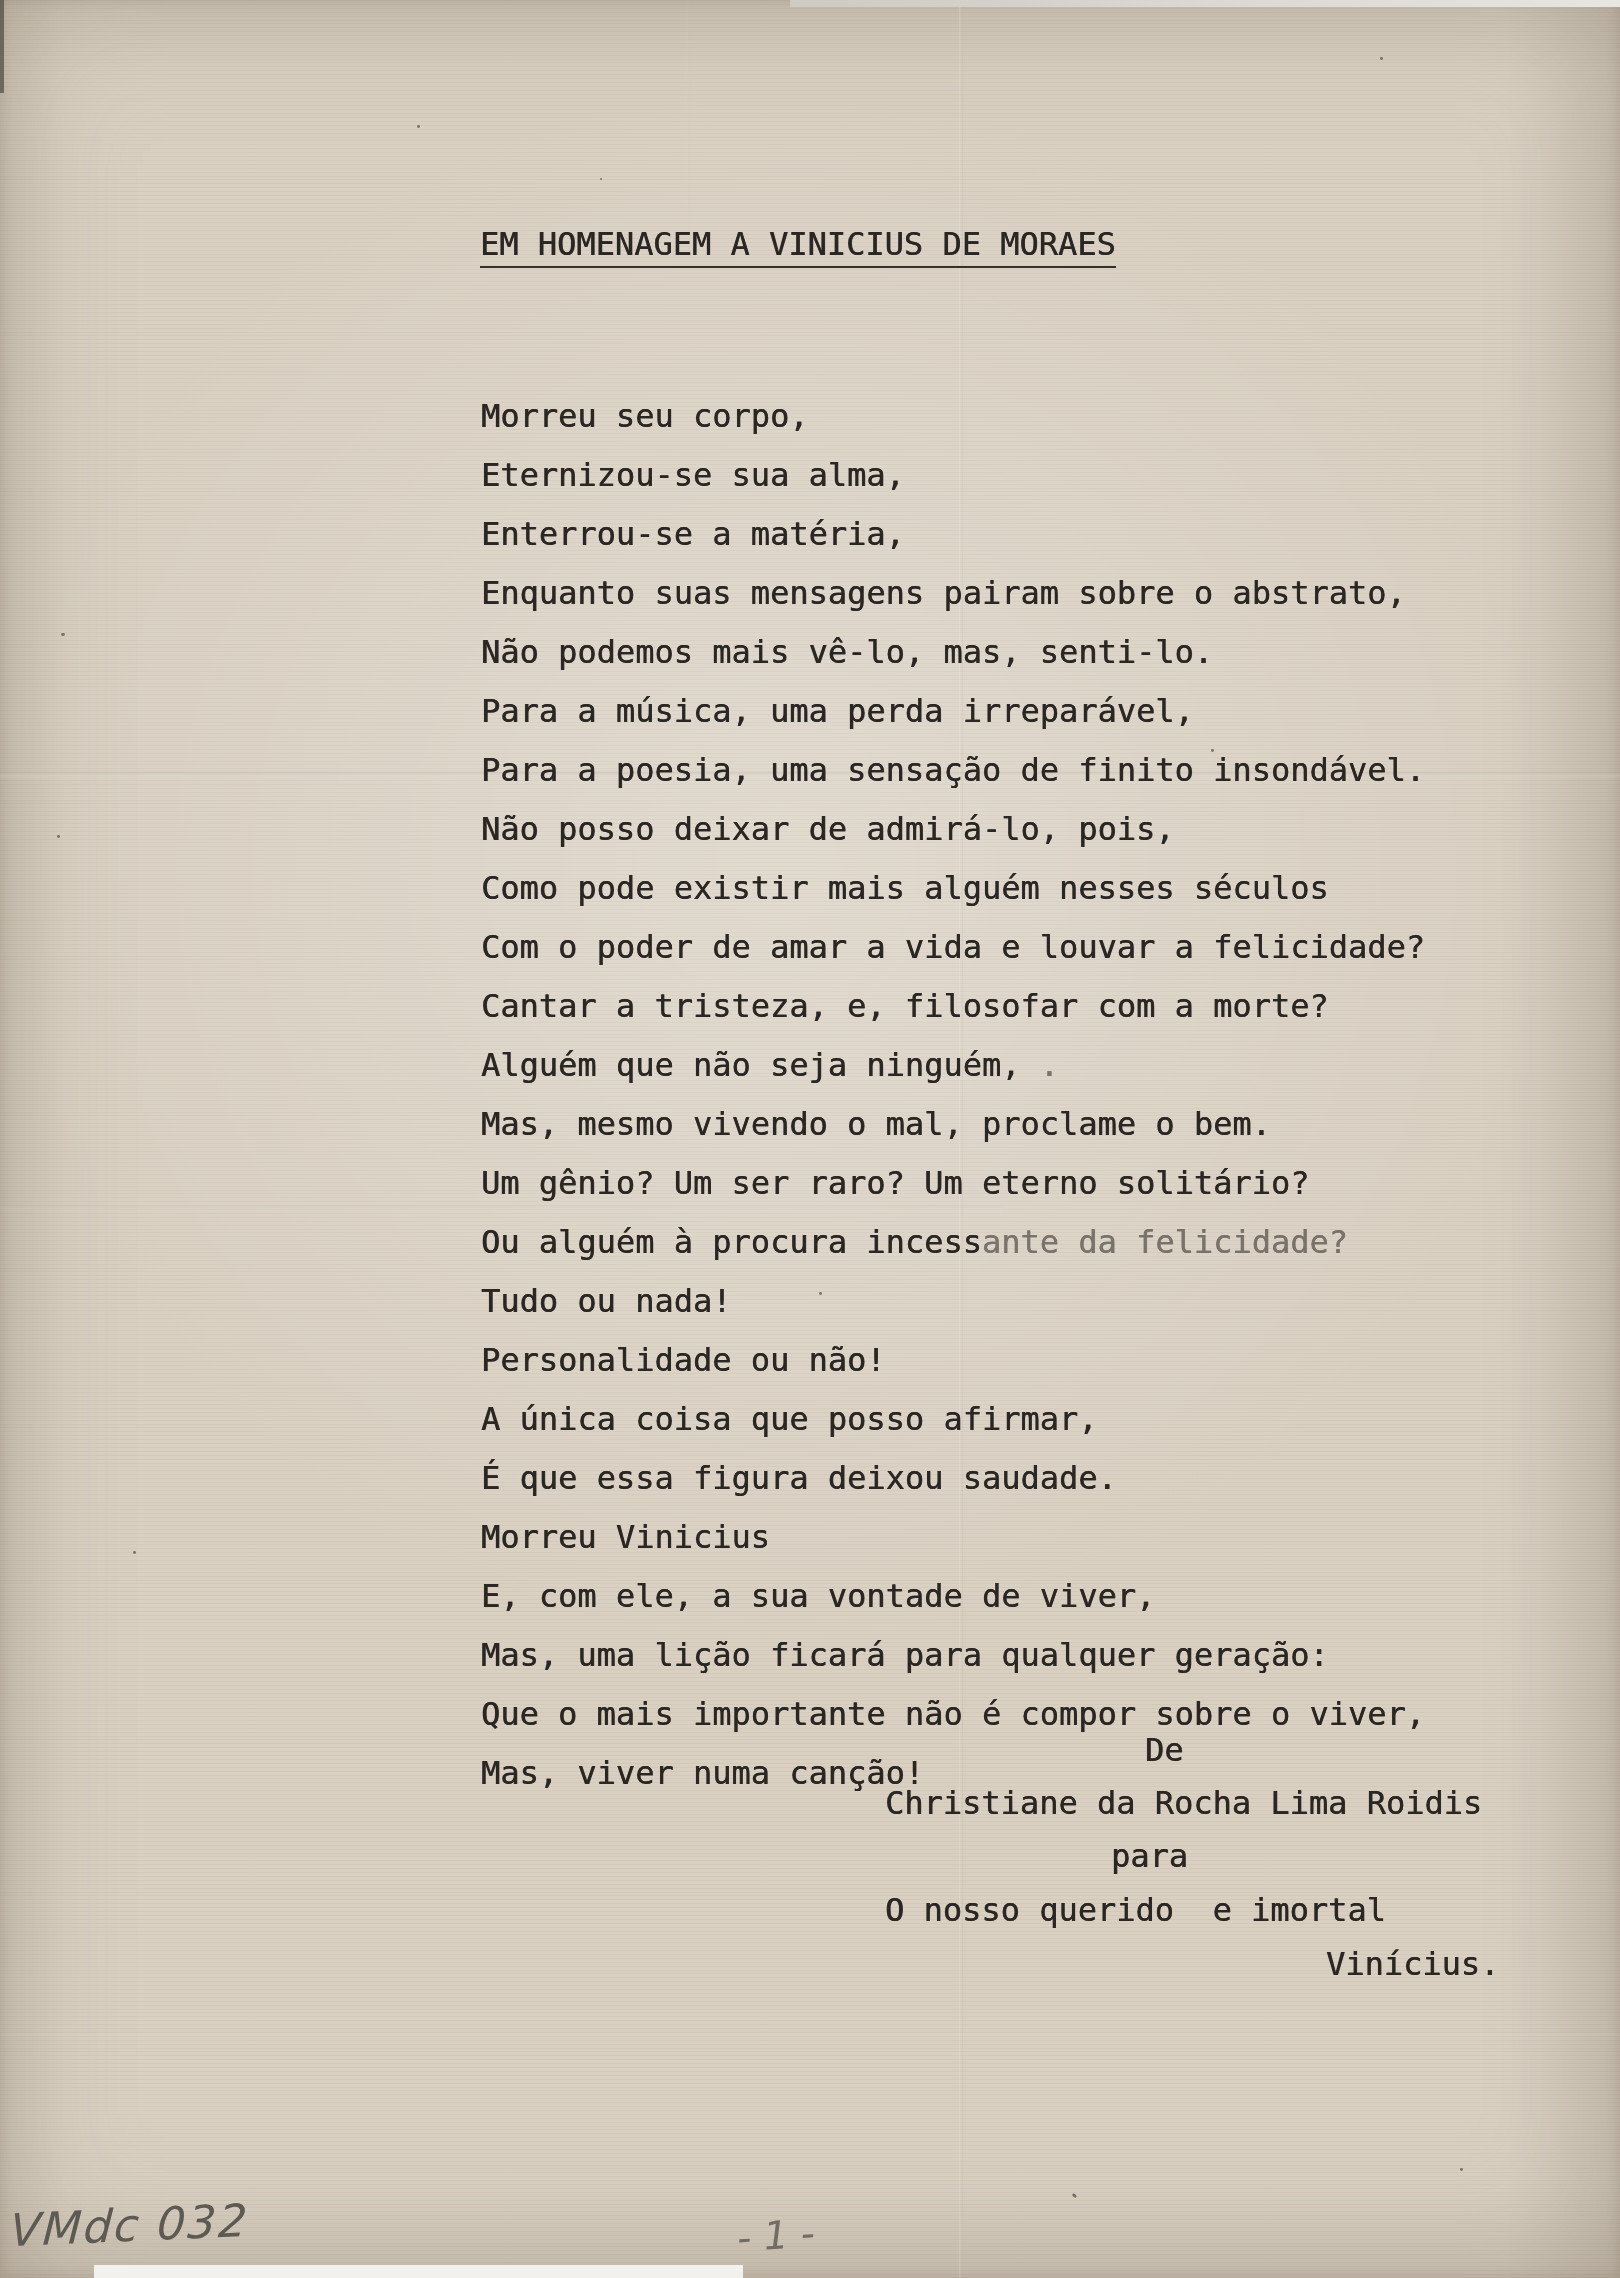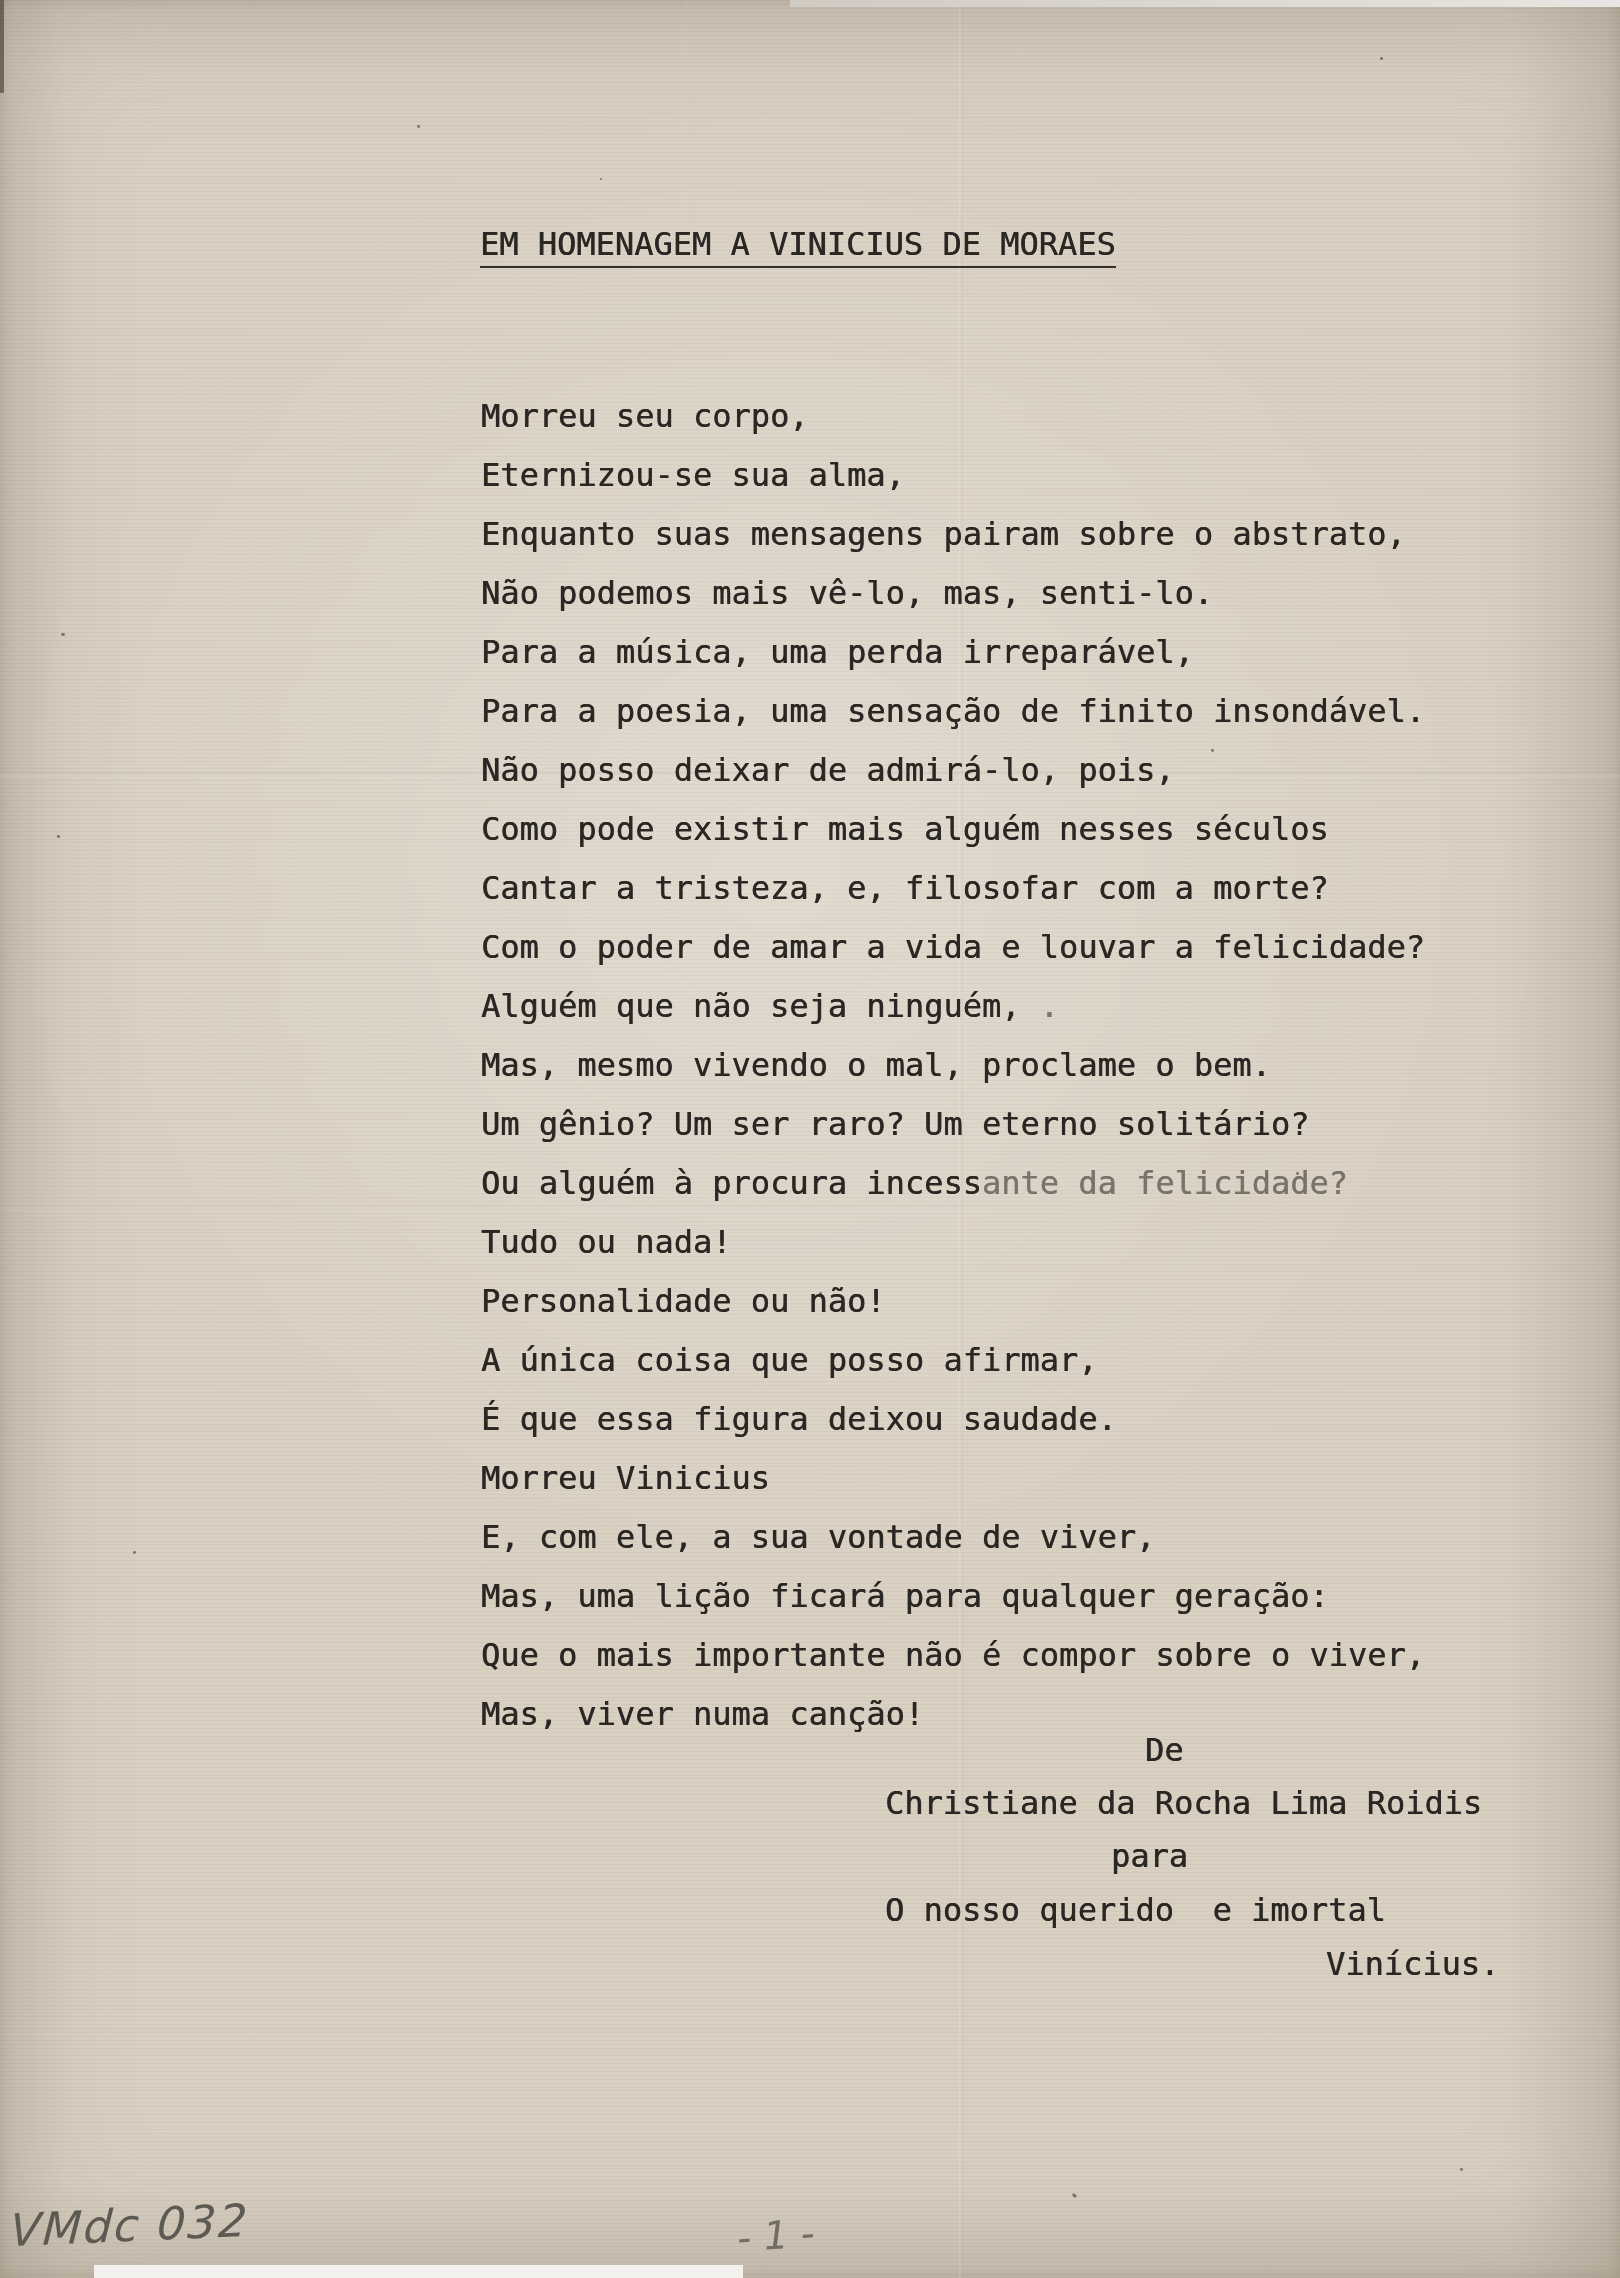--- a/index.html
+++ b/index.html
@@ -144,28 +144,29 @@
   <div class="speck" style="left:133px; top:1551px; width:2.9px; height:2.9px;"></div>
   <div class="speck" style="left:1460px; top:2168px; width:2.9px; height:2.9px;"></div>
   <div class="speck" style="left:1072px; top:2194px; width:4.9px; height:2.9px; transform:rotate(40deg);"></div>
   <div class="speck" style="left:819px; top:1292px; width:2.9px; height:2.9px;"></div>
 
   <div class="typewriter title">EM HOMENAGEM A VINICIUS DE MORAES</div>
 
   <div class="poem">
       <div class="poem-line typewriter"><span>Morreu seu corpo,</span></div>
       <div class="poem-line typewriter"><span>Eternizou-se sua alma,</span></div>
+      <div class="poem-line typewriter"><span>Enterrou-se a matéria,</span></div>
       <div class="poem-line typewriter"><span>Enquanto suas mensagens pairam sobre o abstrato,</span></div>
       <div class="poem-line typewriter"><span>Não podemos mais vê-lo, mas, senti-lo.</span></div>
       <div class="poem-line typewriter"><span>Para a música, uma perda irreparável,</span></div>
       <div class="poem-line typewriter"><span>Para a poesia, uma sensação de finito insondável.</span></div>
       <div class="poem-line typewriter"><span>Não posso deixar de admirá-lo, pois,</span></div>
       <div class="poem-line typewriter"><span>Como pode existir mais alguém nesses séculos</span></div>
+      <div class="poem-line typewriter"><span>Com o poder de amar a vida e louvar a felicidade?</span></div>
       <div class="poem-line typewriter"><span>Cantar a tristeza, e, filosofar com a morte?</span></div>
-      <div class="poem-line typewriter"><span>Com o poder de amar a vida e louvar a felicidade?</span></div>
       <div class="poem-line typewriter"><span>Alguém que não seja ninguém,</span><span class="faded"> .</span></div>
       <div class="poem-line typewriter"><span>Mas, mesmo vivendo o mal, proclame o bem.</span></div>
       <div class="poem-line typewriter"><span>Um gênio? Um ser raro? Um eterno solitário?</span></div>
       <div class="poem-line typewriter"><span>Ou alguém à procura incess</span><span class="faded">ante da felicidade?</span></div>
       <div class="poem-line typewriter"><span>Tudo ou nada!</span></div>
       <div class="poem-line typewriter"><span>Personalidade ou não!</span></div>
       <div class="poem-line typewriter"><span>A única coisa que posso afirmar,</span></div>
       <div class="poem-line typewriter"><span>É que essa figura deixou saudade.</span></div>
       <div class="poem-line typewriter"><span>Morreu Vinicius</span></div>
       <div class="poem-line typewriter"><span>E, com ele, a sua vontade de viver,</span></div>

